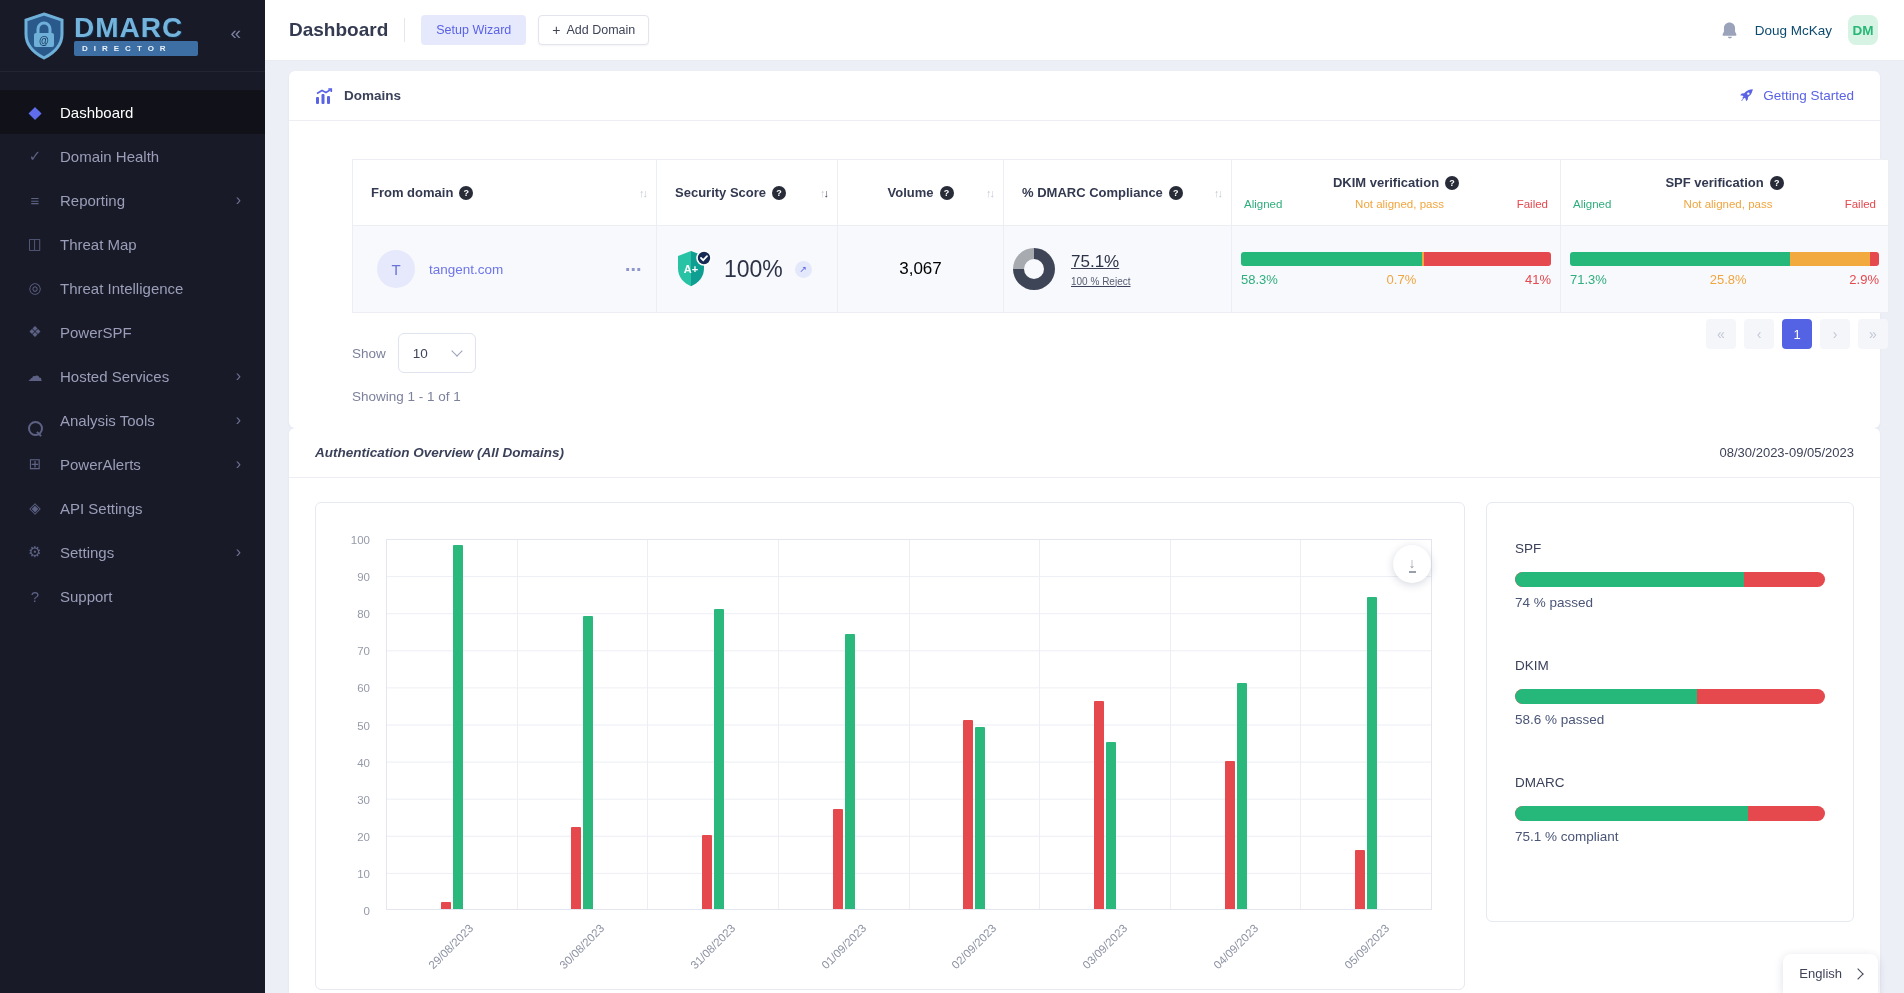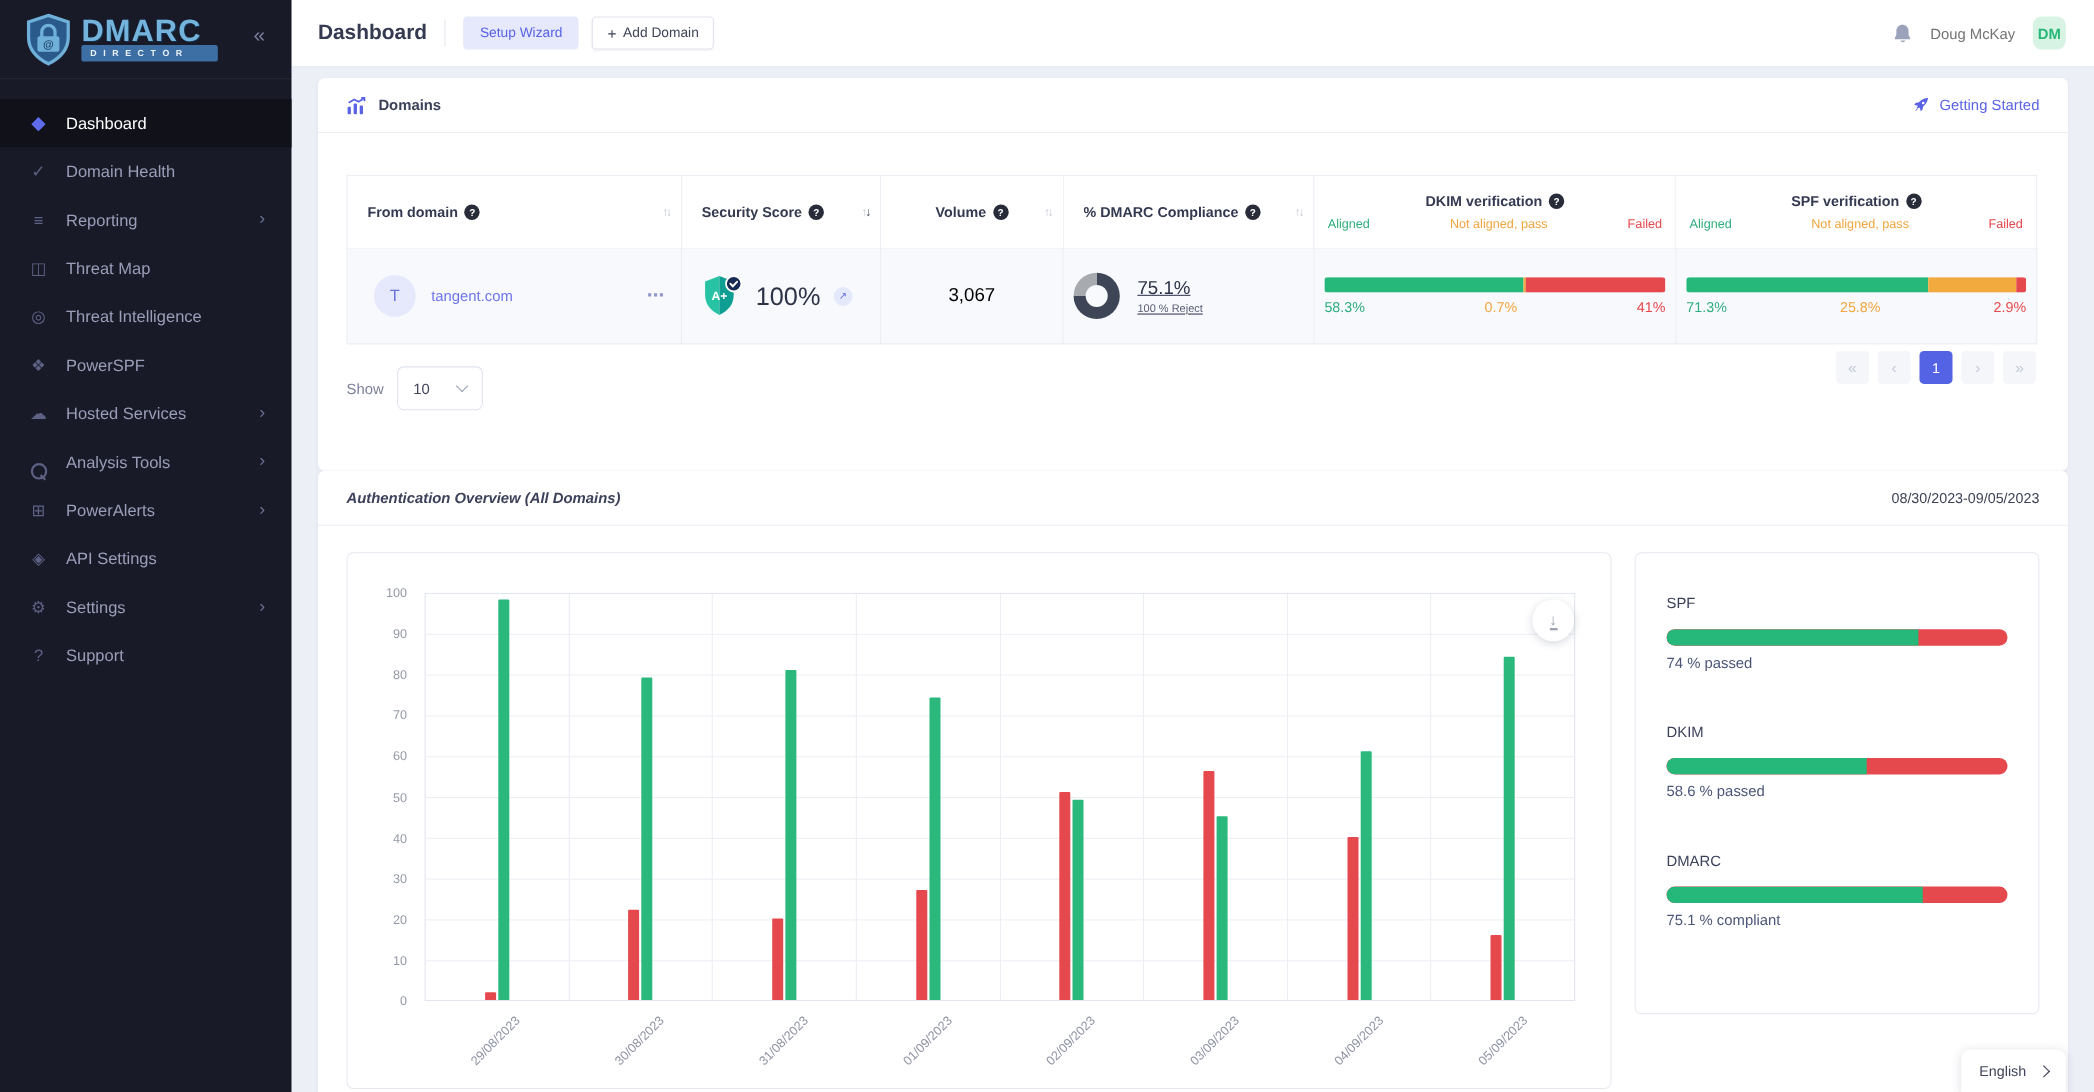--- a/index.html
+++ b/index.html
@@ -37,38 +37,38 @@
             display:flex; align-items:center; padding:0 26px 0 24px; box-shadow:0 1px 0 #e9ebf2; z-index:4; }
   .page-title { font-size:19px; font-weight:600; color:#343a50; }
   .vdiv { width:1px; height:24px; background:#e3e6ee; margin:0 16px; }
   .btn-wizard { background:#e6e9fc; color:#5a62e6; border:none; border-radius:4px; font-size:12.5px;
                 padding:8px 15px; cursor:pointer; font-family:inherit; }
   .btn-add { background:#fff; color:#3f4459; border:1px solid #e2e5ee; border-radius:4px; font-size:12.5px;
              padding:7px 13px; cursor:pointer; margin-left:12px; display:flex; align-items:center; gap:6px;
              box-shadow:0 1px 2px rgba(30,40,80,.05); font-family:inherit; }
   .btn-add .plus-icon { font-size:14px; color:#3f4459; line-height:1; }
   .top-right { margin-left:auto; display:flex; align-items:center; gap:16px; }
-  .user-name { font-size:13.5px; color:#737373; }
+  .user-name { font-size:13.5px; color:#0c4a6e; }
   .avatar { width:30px; height:30px; border-radius:8px; background:#d7f3e3; color:#27b877; font-weight:bold;
             font-size:13.5px; display:flex; align-items:center; justify-content:center; cursor:pointer; }
 
   
   .content { position:absolute; left:265px; top:60px; width:1639px; height:933px; overflow:hidden; }
   .card { position:absolute; left:24px; width:1591px; background:#fff; border-radius:6px;
           box-shadow:0 1px 3px rgba(20,30,60,.05); }
   .card-domains { top:11px; height:357px; }
   .card-auth { top:368px; height:565px; border-bottom-left-radius:0; border-bottom-right-radius:0; }
   .card-header { height:50px; border-bottom:1px solid #eceef4; display:flex; align-items:center; padding:0 26px; }
   .card-title { font-size:13.5px; font-weight:600; color:#3c415a; margin-left:10px; }
   .card-title.noicon { margin-left:0;font-style:italic; }
   .getting-started { margin-left:auto; display:flex; align-items:center; gap:8px; color:#5a62e6; font-size:13.5px; cursor:pointer; }
   .date-range { margin-left:auto; font-size:13px; color:#3d4257; }
 
   
-  .card-body { padding:38px 26px 0 26px; }
+  .card-body { padding:38px 26px 0 26px;margin-left:37px; }
   table.domains { border-collapse:collapse; table-layout:fixed; width:1536px; }
   th,td { border:1px solid #eceef4; }
   th { height:66px; background:#fff; font-size:13px; font-weight:600; color:#333950; vertical-align:middle; position:relative; }
   td { height:87px; background:#f8f9fc; vertical-align:middle; }
   .th-flex { display:flex; align-items:center; padding:0 34px 0 18px; }
   .th-center { justify-content:center; padding:0 34px; }
   .q { display:inline-flex; width:14px; height:14px; border-radius:50%; background:#282c39; color:#fff;
        font-size:9px; font-weight:bold; align-items:center; justify-content:center; margin-left:6px; flex:none; cursor:pointer; }
   .sort { position:absolute; right:10px; top:50%; transform:translateY(-50%); font-size:11px; letter-spacing:-2px; cursor:pointer; }
   .sort .up { color:#c6cad6; } .sort .down { color:#c6cad6; }
@@ -394,20 +394,21 @@
           </div>
         </div>
         <div class="pagination" id="pagination">
             <button class="pg">«</button>
             <button class="pg">‹</button>
             <button class="pg active">1</button>
             <button class="pg">›</button>
             <button class="pg">»</button>
           </div>
       </div>
+      <div class="summary">Showing 1 - 1 of 1</div>
     </div>
   </section>
 
   <section class="card card-auth">
     <div class="card-header">
       <span class="card-title noicon">Authentication Overview (All Domains)</span>
       <span class="date-range">08/30/2023-09/05/2023</span>
     </div>
     <div class="auth-body">
       <div class="chart-panel">

